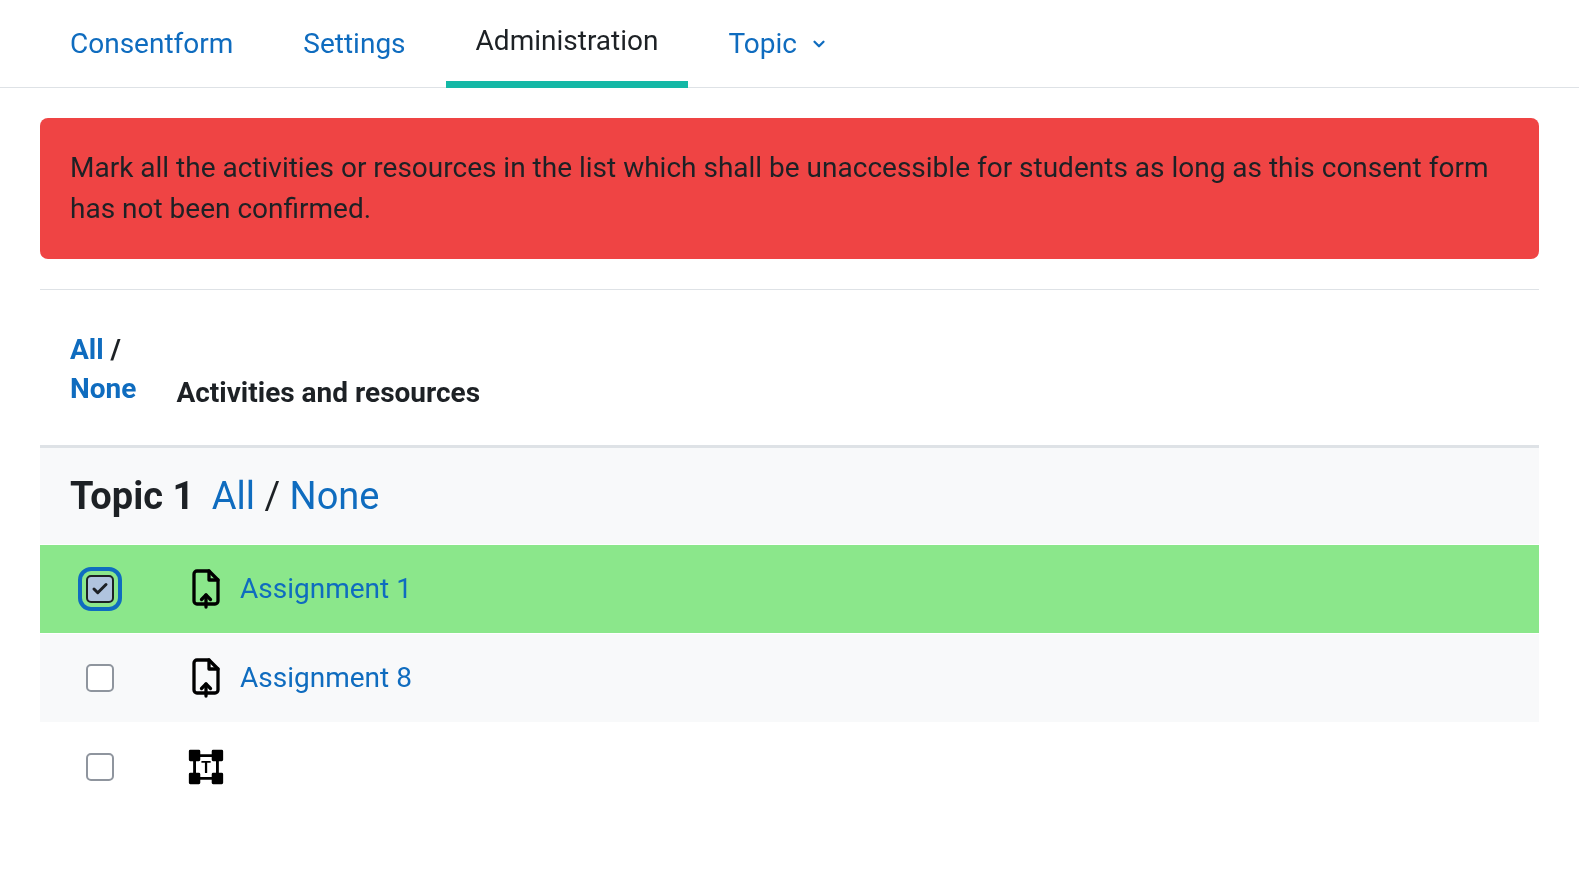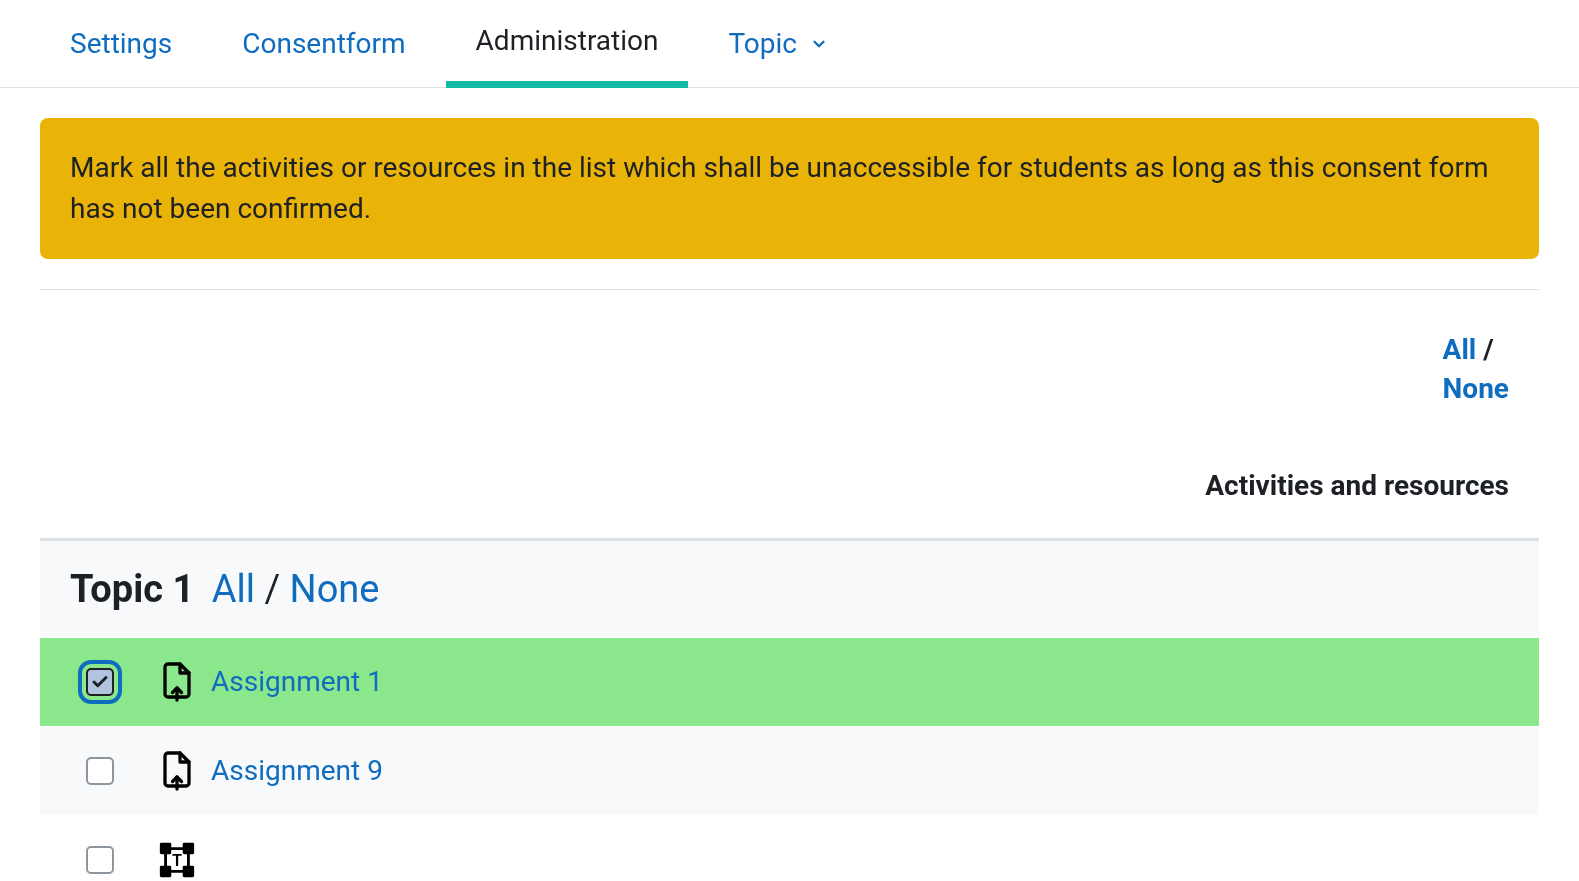--- a/index.html
+++ b/index.html
@@ -33,38 +33,37 @@
       margin-bottom: -1px;
     }
     .tab .chevron {
       display: inline-block;
       margin-left: 6px;
     }
     .content {
       padding: 30px 40px 0 40px;
     }
     .info-box {
-      background: #eab308;
+      background: #ef4444;
       border-radius: 8px;
       padding: 30px 30px;
       font-size: 28px;
       line-height: 1.45;
       color: #1d2125;
     }
     .table-wrap {
       margin-top: 30px;
     }
     .header-row {
       display: flex;
       align-items: flex-end;
       border-top: 1px solid #dee2e6;
       border-bottom: 3px solid #dee2e6;
       padding: 40px 30px 36px 30px;
-      gap: 60px;
-      flex-direction: column;
+      gap: 40px;
     }
     .select-links {
       font-size: 28px;
       line-height: 1.4;
     }
     .select-links a {
       color: #0f6cbf;
       font-weight: 700;
       text-decoration: none;
       cursor: pointer;
@@ -97,21 +96,21 @@
     .topic-row .topic-links .sep {
       color: #1d2125;
       font-weight: 400;
     }
     .activity-row {
       display: flex;
       align-items: center;
       padding: 24px 30px;
       background: #f8f9fa;
       border-top: 1px solid #ffffff;
-      gap: 27px;
+      gap: 56px;
     }
     .activity-row.checked {
       background: #8be78b;
     }
     .activity-row.white {
       background: #ffffff;
     }
     .checkbox-wrap {
       width: 60px;
       display: flex;
@@ -156,22 +155,22 @@
       color: #0f6cbf;
       font-size: 28px;
       text-decoration: none;
       cursor: pointer;
     }
   </style>
 </head>
 <body>
 
 <div class="tabs">
+  <div class="tab"><span>Consentform</span></div>
   <div class="tab"><span>Settings</span></div>
-  <div class="tab"><span>Consentform</span></div>
   <div class="tab active"><span>Administration</span></div>
   <div class="tab">
     <span>Topic</span>
     <span class="chevron">
       <svg width="18" height="18" viewBox="0 0 24 24" fill="none" stroke="#0f6cbf" stroke-width="3" stroke-linecap="round" stroke-linejoin="round">
           <polyline points="6 9 12 15 18 9"></polyline>
         </svg>
     </span>
   </div>
 </div>
@@ -230,21 +229,21 @@
       </div>
       <div class="activity-content">
         <span class="activity-icon">
           <svg width="38" height="42" viewBox="0 0 24 28" fill="none" stroke="#000000" stroke-width="2.2" stroke-linecap="round" stroke-linejoin="round">
             <path d="M14 2 H6 a2 2 0 0 0 -2 2 v18 a2 2 0 0 0 2 2 h12 a2 2 0 0 0 2 -2 V8 z"></path>
             <polyline points="14 2 14 8 20 8"></polyline>
             <path d="M12 26 v-8"></path>
             <path d="M9 21 l3 -3 l3 3"></path>
           </svg>
         </span>
-        <a class="activity-link">Assignment 9</a>
+        <a class="activity-link">Assignment 8</a>
       </div>
     </div>
 
     <div class="activity-row white">
       <div class="checkbox-wrap">
         <span class="checkbox">
           
         </span>
       </div>
       <div class="activity-content">

